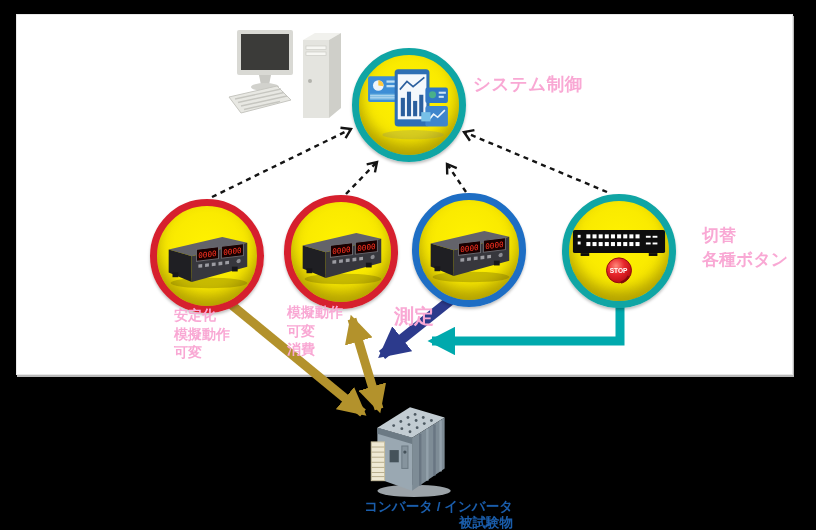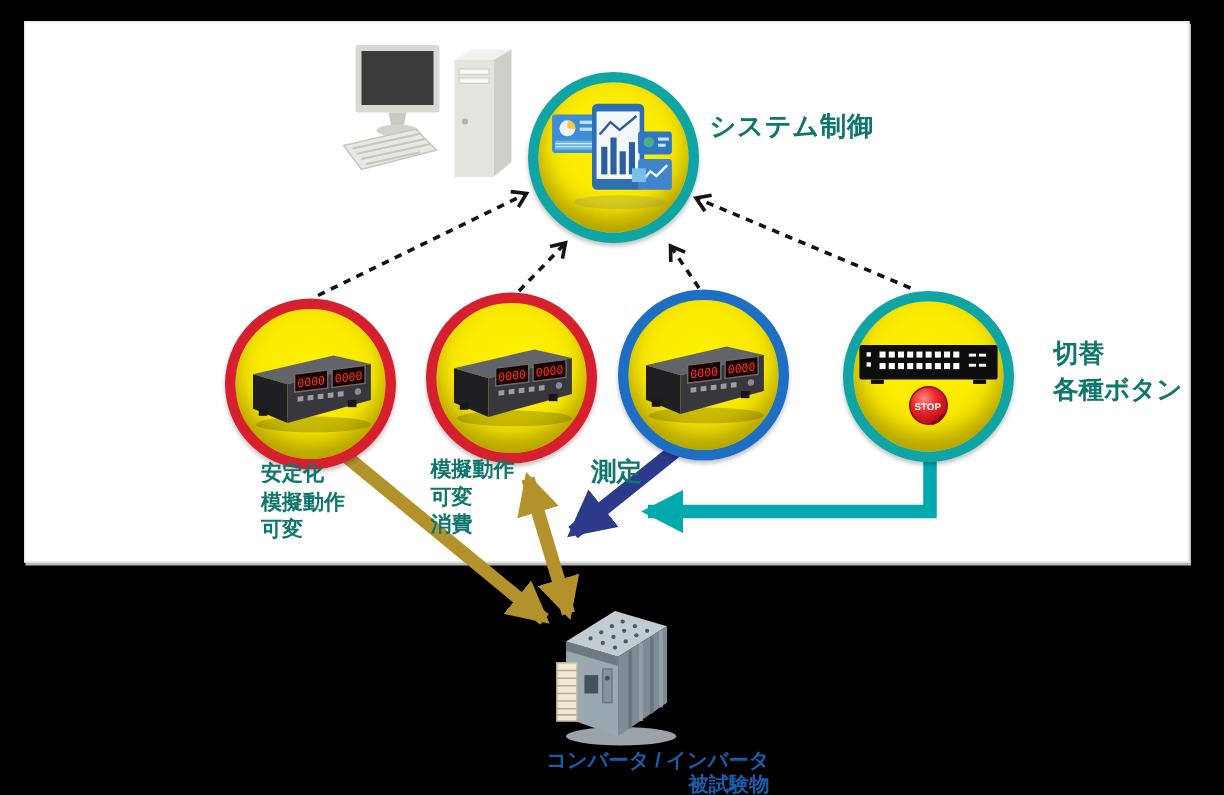--- a/index.html
+++ b/index.html
@@ -13,25 +13,25 @@
   }
   .node{
     position:absolute;width:114px;height:114px;border-radius:50%;box-sizing:border-box;
     display:flex;align-items:center;justify-content:center;
     background:radial-gradient(circle at 50% 40%, #fff200 0%, #f9e900 52%, #eeda00 78%, #b7a400 100%);
     box-shadow:inset 0 -10px 14px rgba(105,90,0,.45), 0 2px 3px rgba(0,0,0,.25);
   }
   .ring-teal{border:7px solid #10a5a4;}
   .ring-red {border:7px solid #d6202e;}
   .ring-blue{border:7px solid #1e6ec4;}
-  .lbl{position:absolute;font-weight:bold;color:#0f766e;}
+  .lbl{position:absolute;font-weight:bold;color:#f9a8d4;}
   .lbl-sys{left:473px;top:72px;font-size:17.5px;letter-spacing:.5px;}
   .lbl-psu1{left:146px;top:306px;font-size:14px;line-height:18.5px;margin-left:28px;}
   .lbl-psu2{left:287px;top:303px;font-size:14px;line-height:18.5px;}
-  .lbl-meter{left:394px;top:303px;font-size:17px;text-align:right;}
+  .lbl-meter{left:394px;top:303px;font-size:20px;text-align:right;}
   .lbl-switch{left:678px;top:224px;font-size:17px;line-height:23.5px;margin-left:24px;}
   .lbl span{display:block;}
   .dut-label{
     position:absolute;left:313px;top:499px;width:200px;text-align:right;
     color:#1a5dab;font-weight:bold;font-size:13.5px;line-height:15.5px;
   }
   .abs{position:absolute;}
   svg{display:block;}
   .overlay{position:absolute;left:0;top:0;pointer-events:none;}
 </style>

